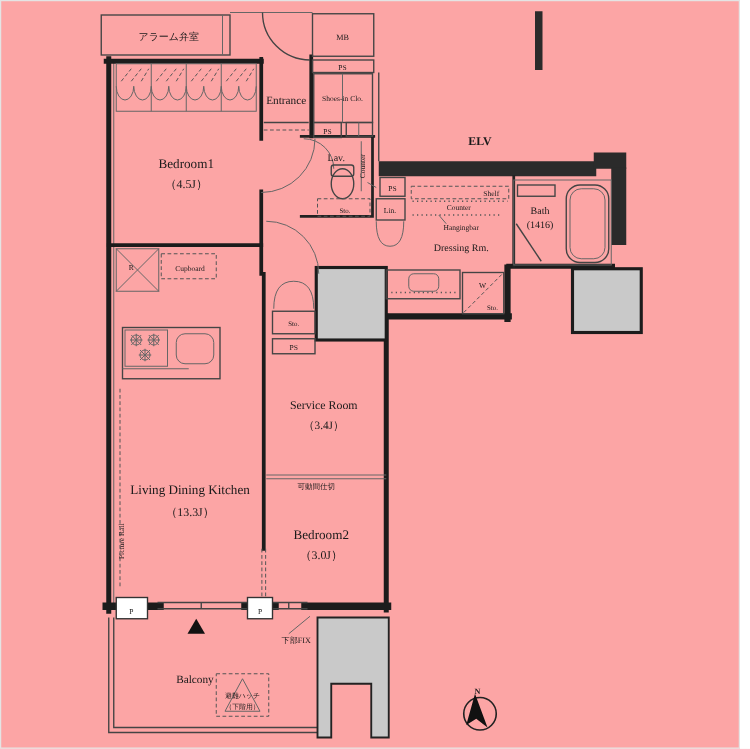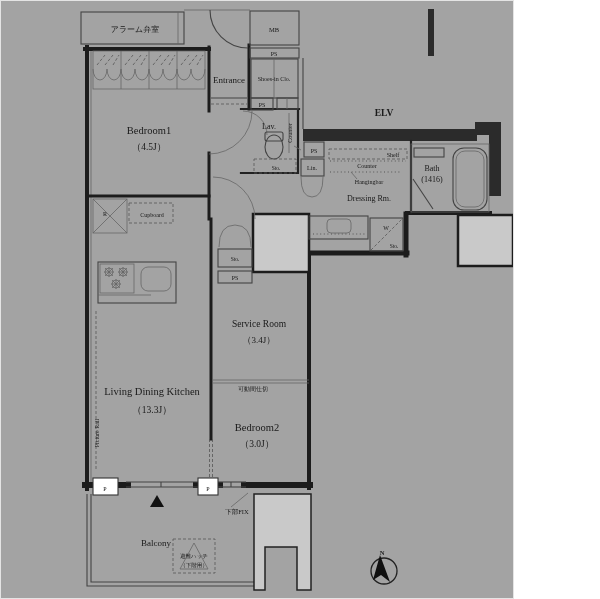--- a/index.html
+++ b/index.html
@@ -1,16 +1,16 @@
 <!DOCTYPE html>
 <html><head>
 <meta charset="utf-8">
 <style>
   html,body{margin:0;padding:0;background:#fff;}
-  #stage{position:relative;width:514px;height:599px;background:#a3a3a3;overflow:hidden;
+  #stage{position:relative;width:592px;height:599px;background:#fca5a5;overflow:hidden;
          font-family:"Liberation Serif", serif;box-sizing:border-box;border:1px solid #e4e4e4;}
   svg{display:block}
   svg text{fill:#1a1a1a;font-family:"Liberation Serif", serif;}
   .w4{stroke:#1c1c1c;stroke-width:4;fill:none;stroke-linecap:square}
   .w3{stroke:#1c1c1c;stroke-width:3;fill:none;stroke-linecap:square}
   .w6{stroke:#1c1c1c;stroke-width:6;fill:none;stroke-linecap:square}
   .w5{stroke:#1c1c1c;stroke-width:5;fill:none;stroke-linecap:square}
   .w2{stroke:#222;stroke-width:2.2;fill:none;stroke-linecap:square}
   .t1{stroke:#444;stroke-width:1.1;fill:none}
   .t08{stroke:#666;stroke-width:0.8;fill:none}

